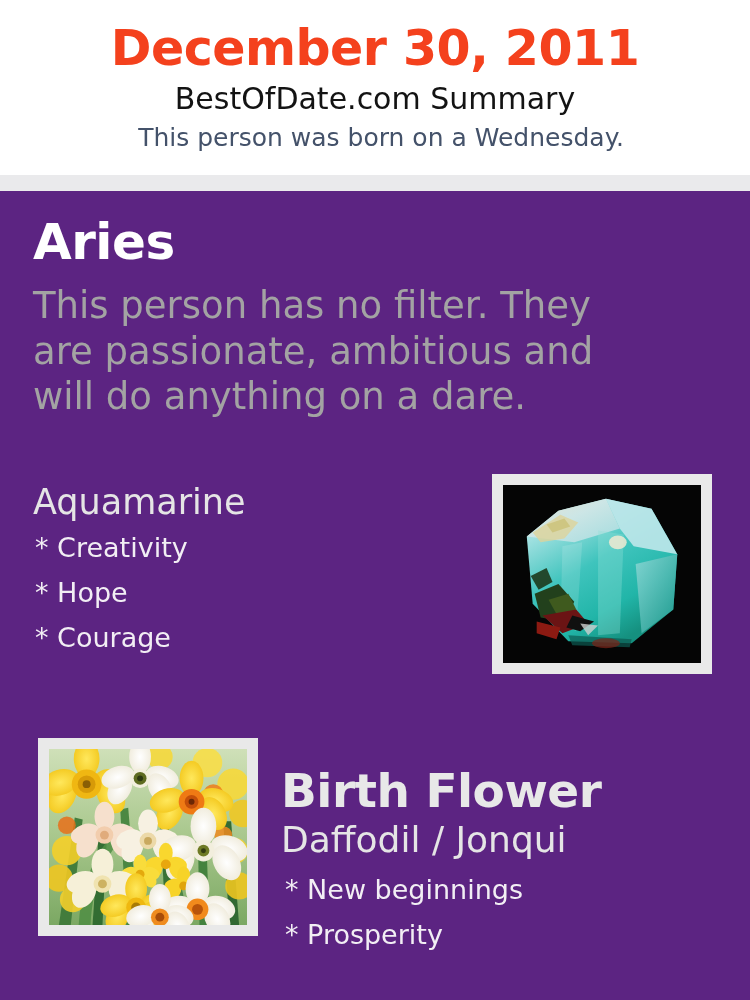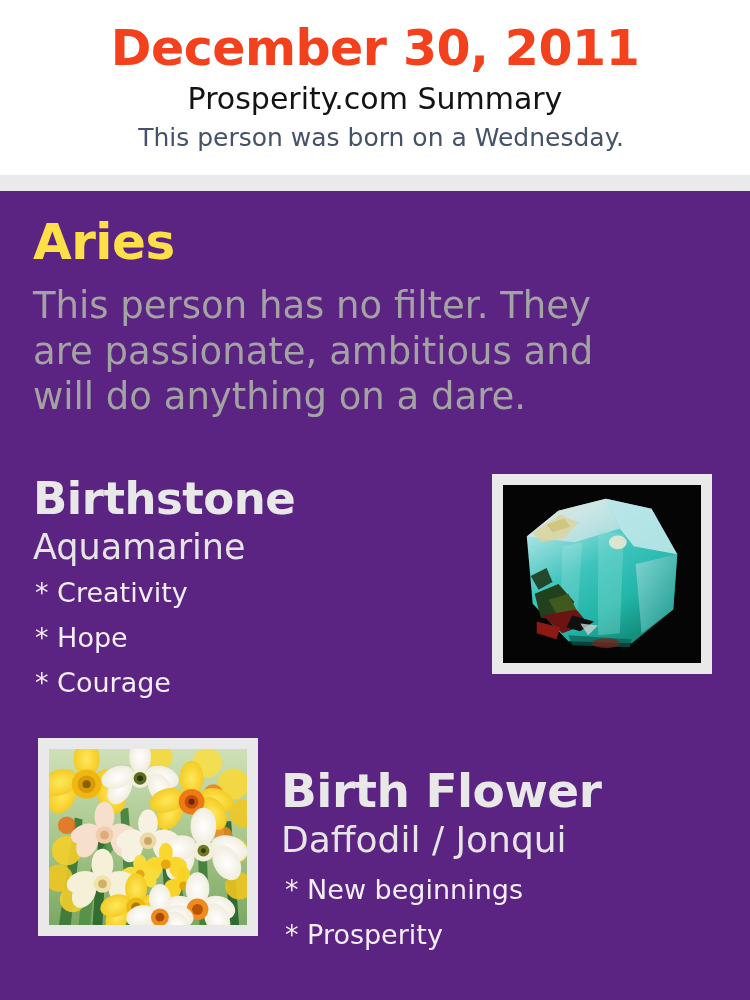--- a/index.html
+++ b/index.html
@@ -76,21 +76,21 @@
     position: absolute;
     left: 33px;
     top: 26px;
     width: 640px;
   }
   .zodiac-name {
     margin: 0;
     font-size: 50px;
     font-weight: 700;
     line-height: 1.0;
-    color: #fde047;
+    color: #ffffff;
     letter-spacing: -0.5px;
   }
   .zodiac-desc {
     margin: 0;
     padding-top: 16px;
     font-size: 37px;
     font-weight: 400;
     line-height: 1.23;
     color: #a3a3a3;
     max-width: 620px;
@@ -175,34 +175,33 @@
   
   svg.art { display: block; width: 100%; height: 100%; }
 </style>
 </head>
 <body>
 
 <div class="page">
 
   <div class="header">
     <h1 class="date-title">December 30, 2011</h1>
-    <div class="site-summary">Prosperity.com Summary</div>
+    <div class="site-summary">BestOfDate.com Summary</div>
     <div class="born-note">This person was born on a Wednesday.</div>
   </div>
   <div class="header-divider"></div>
 
   <div class="body-area">
 
     <div class="zodiac-block">
       <h2 class="zodiac-name">Aries</h2>
       <p class="zodiac-desc">This person has no filter. They are passionate, ambitious and will do anything on a dare.</p>
     </div>
 
     <div class="stone-block">
-      <h2 class="section-heading">Birthstone</h2>
       <div class="section-subtitle">Aquamarine</div>
       <ul class="trait-list">
         <li class="trait-item">* Creativity</li>
         <li class="trait-item">* Hope</li>
         <li class="trait-item">* Courage</li>
       </ul>
     </div>
 
     <div class="photo-frame stone-frame">
       <div class="photo-inner">

